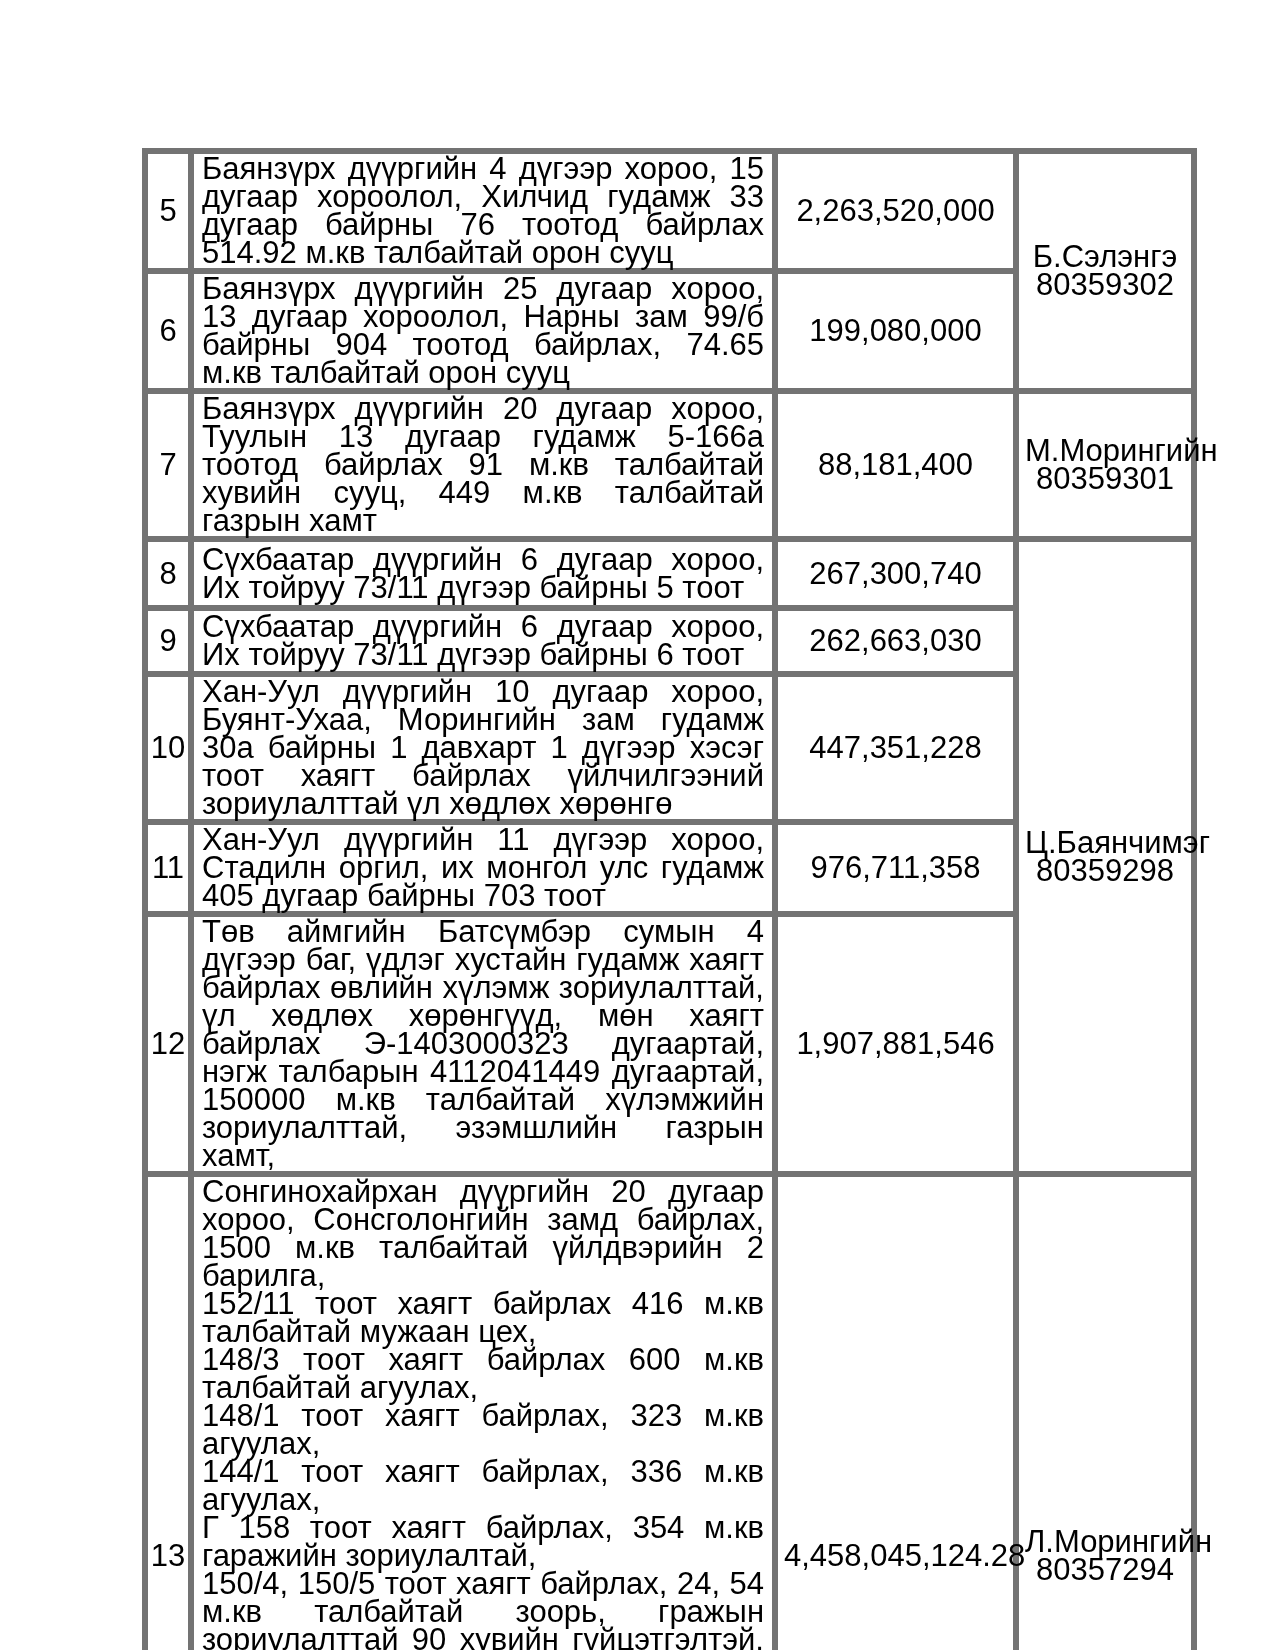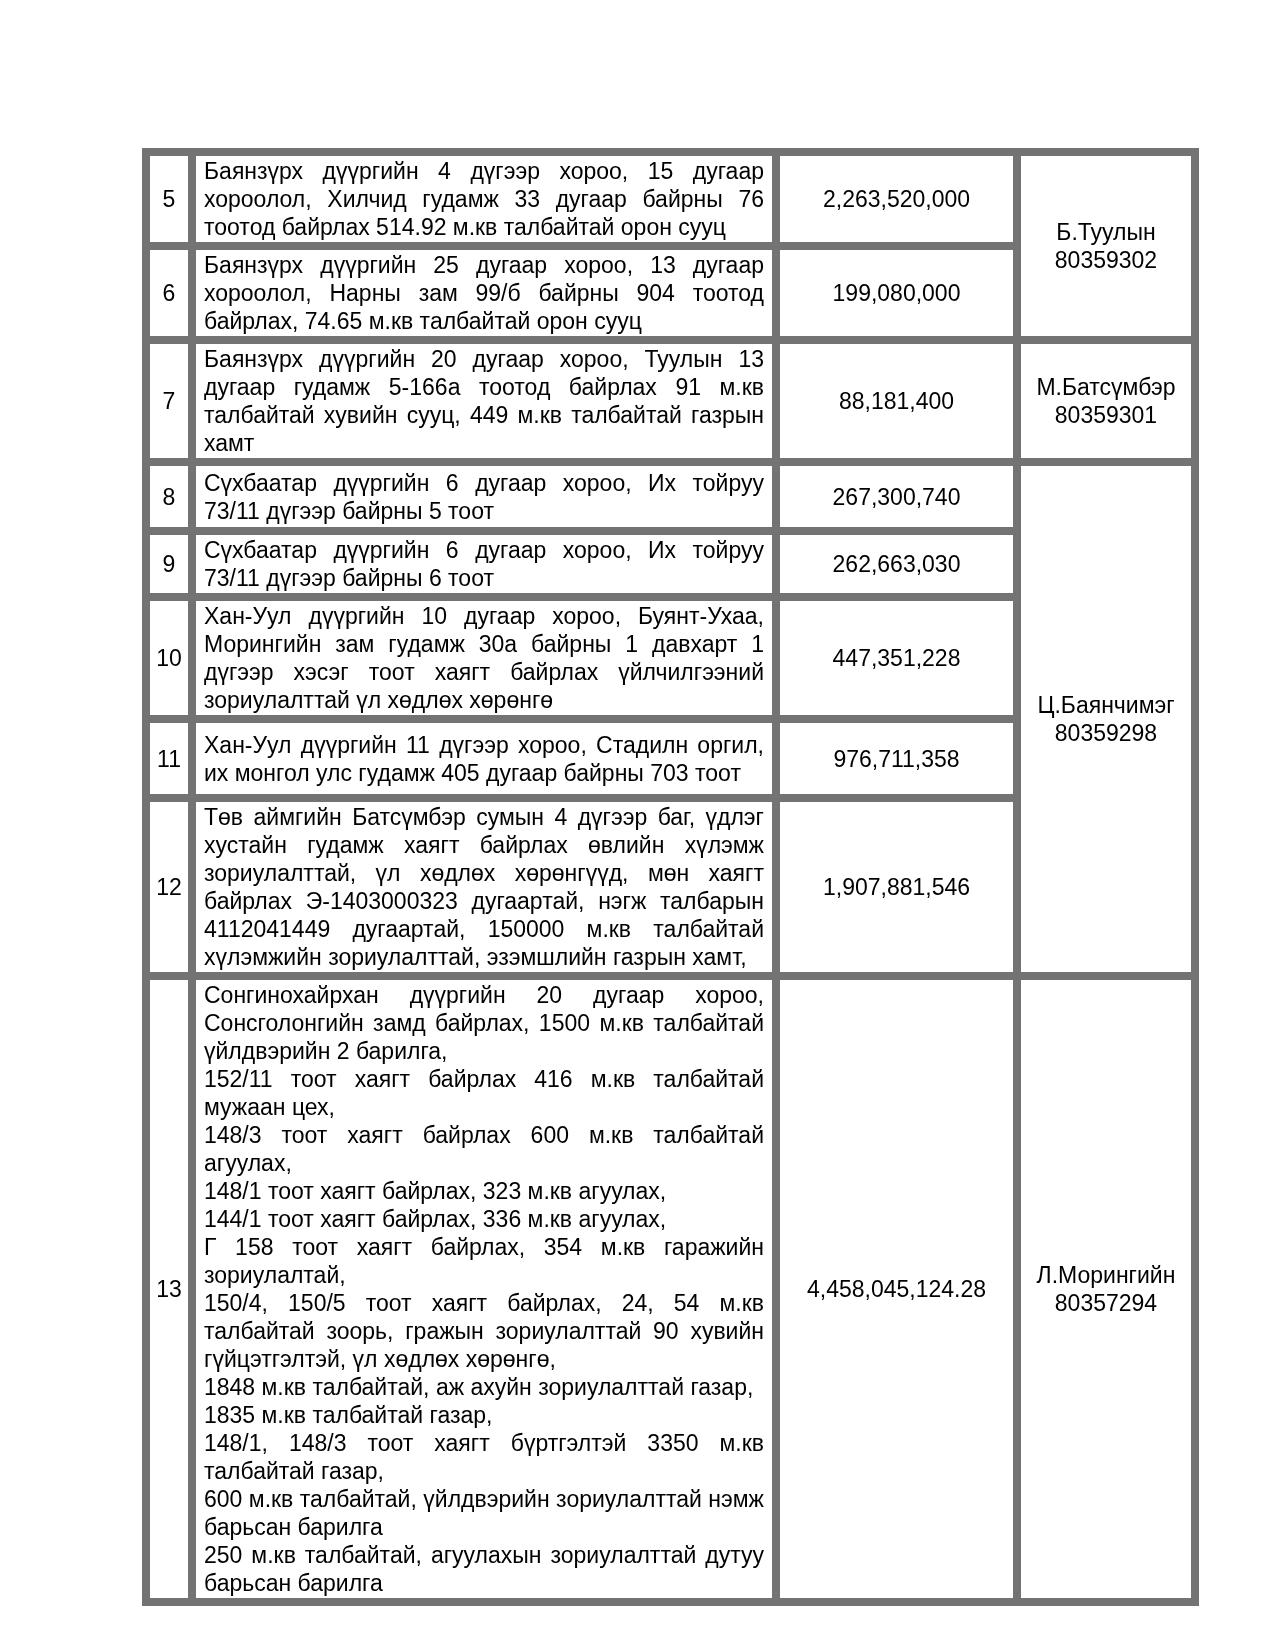--- a/index.html
+++ b/index.html
@@ -21,23 +21,23 @@
     top: 148px;
     width: 1049px;
     border-collapse: collapse;
     table-layout: fixed;
   }
   col.c-num    { width: 46px;  }
   col.c-desc   { width: 584px; }
   col.c-amount { width: 241px; }
   col.c-name   { width: 178px; }
   td {
-    border: 8px solid #737373;
+    border: 6px solid #737373;
     vertical-align: middle;
-    font-size: 23px;
+    font-size: 31px;
     line-height: 28px;
     padding: 1px 6px;
   }
   td.num {
     text-align: center;
     padding: 1px 2px;
   }
   td.desc {
     text-align: justify;
     white-space: pre-line;
@@ -68,35 +68,35 @@
     <col class="c-desc">
     <col class="c-amount">
     <col class="c-name">
   </colgroup>
   <tbody>
     <tr class="h-r5">
       <td class="num">5</td>
       <td class="desc">Баянзүрх дүүргийн 4 дүгээр хороо, 15 дугаар хороолол, Хилчид гудамж 33 дугаар байрны 76 тоотод байрлах 514.92 м.кв талбайтай орон сууц</td>
       <td class="amount">2,263,520,000</td>
       <td class="officer" rowspan="2">
-        <div>Б.Туулын</div>
+        <div>Б.Сэлэнгэ</div>
         <div>80359302</div>
       </td>
     </tr>
     <tr class="h-r6">
       <td class="num">6</td>
       <td class="desc">Баянзүрх дүүргийн 25 дугаар хороо, 13 дугаар хороолол, Нарны зам 99/б байрны 904 тоотод байрлах, 74.65 м.кв талбайтай орон сууц</td>
       <td class="amount">199,080,000</td>
     </tr>
     <tr class="h-r7">
       <td class="num">7</td>
       <td class="desc">Баянзүрх дүүргийн 20 дугаар хороо, Туулын 13 дугаар гудамж 5-166а тоотод байрлах 91 м.кв талбайтай хувийн сууц, 449 м.кв талбайтай газрын хамт</td>
       <td class="amount">88,181,400</td>
       <td class="officer">
-        <div>М.Батсүмбэр</div>
+        <div>М.Морингийн</div>
         <div>80359301</div>
       </td>
     </tr>
     <tr class="h-r8">
       <td class="num">8</td>
       <td class="desc">Сүхбаатар дүүргийн 6 дугаар хороо, Их тойруу 73/11 дүгээр байрны 5 тоот</td>
       <td class="amount">267,300,740</td>
       <td class="officer" rowspan="5">
         <div>Ц.Баянчимэг</div>
         <div>80359298</div>

